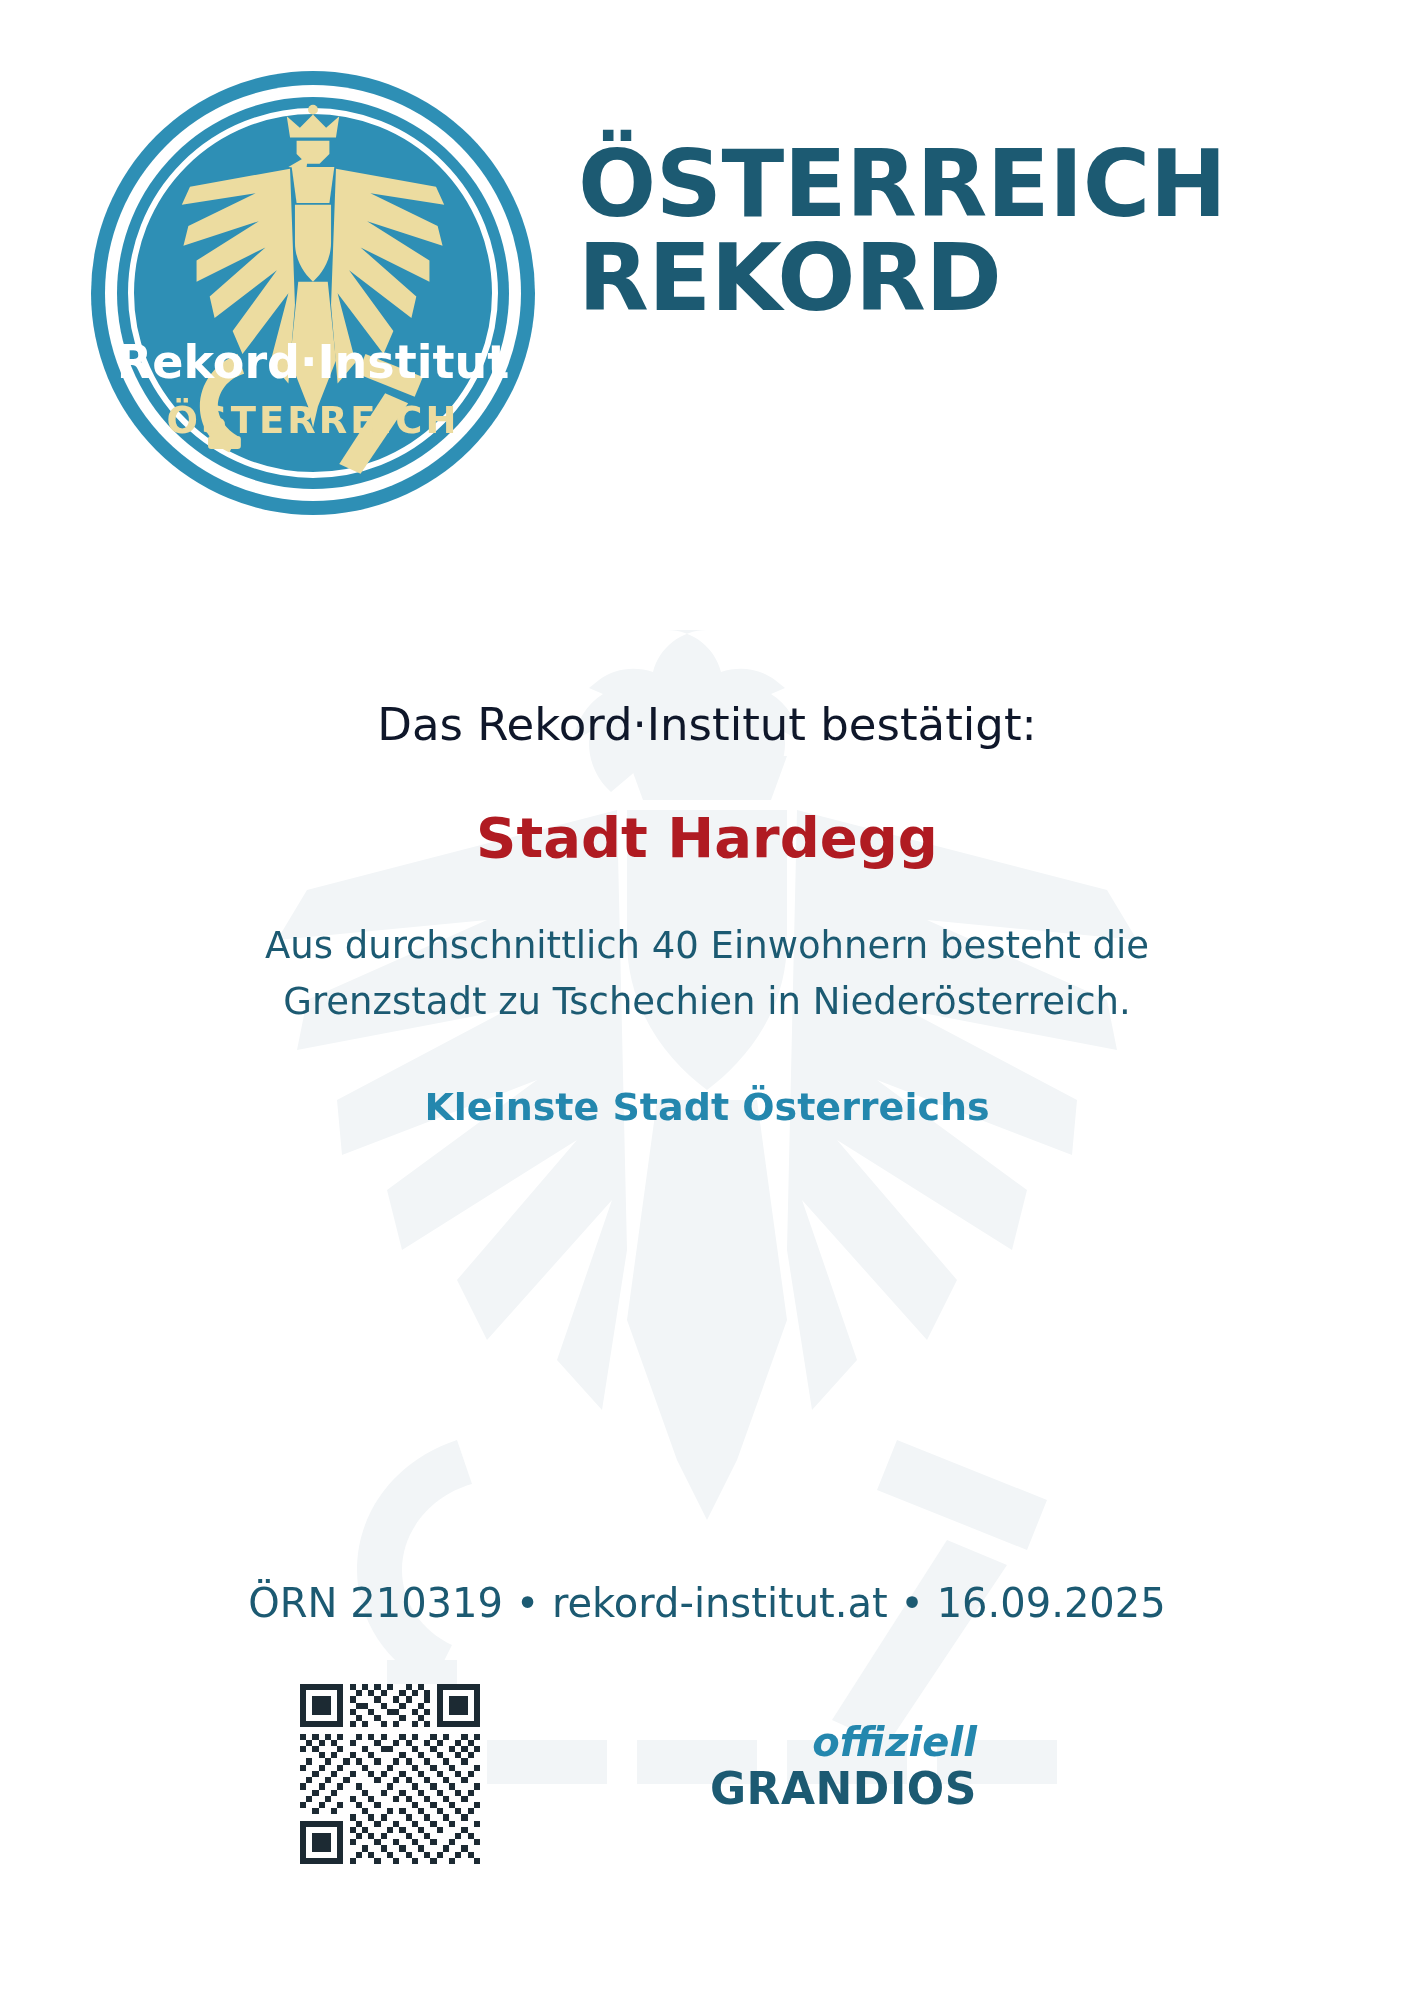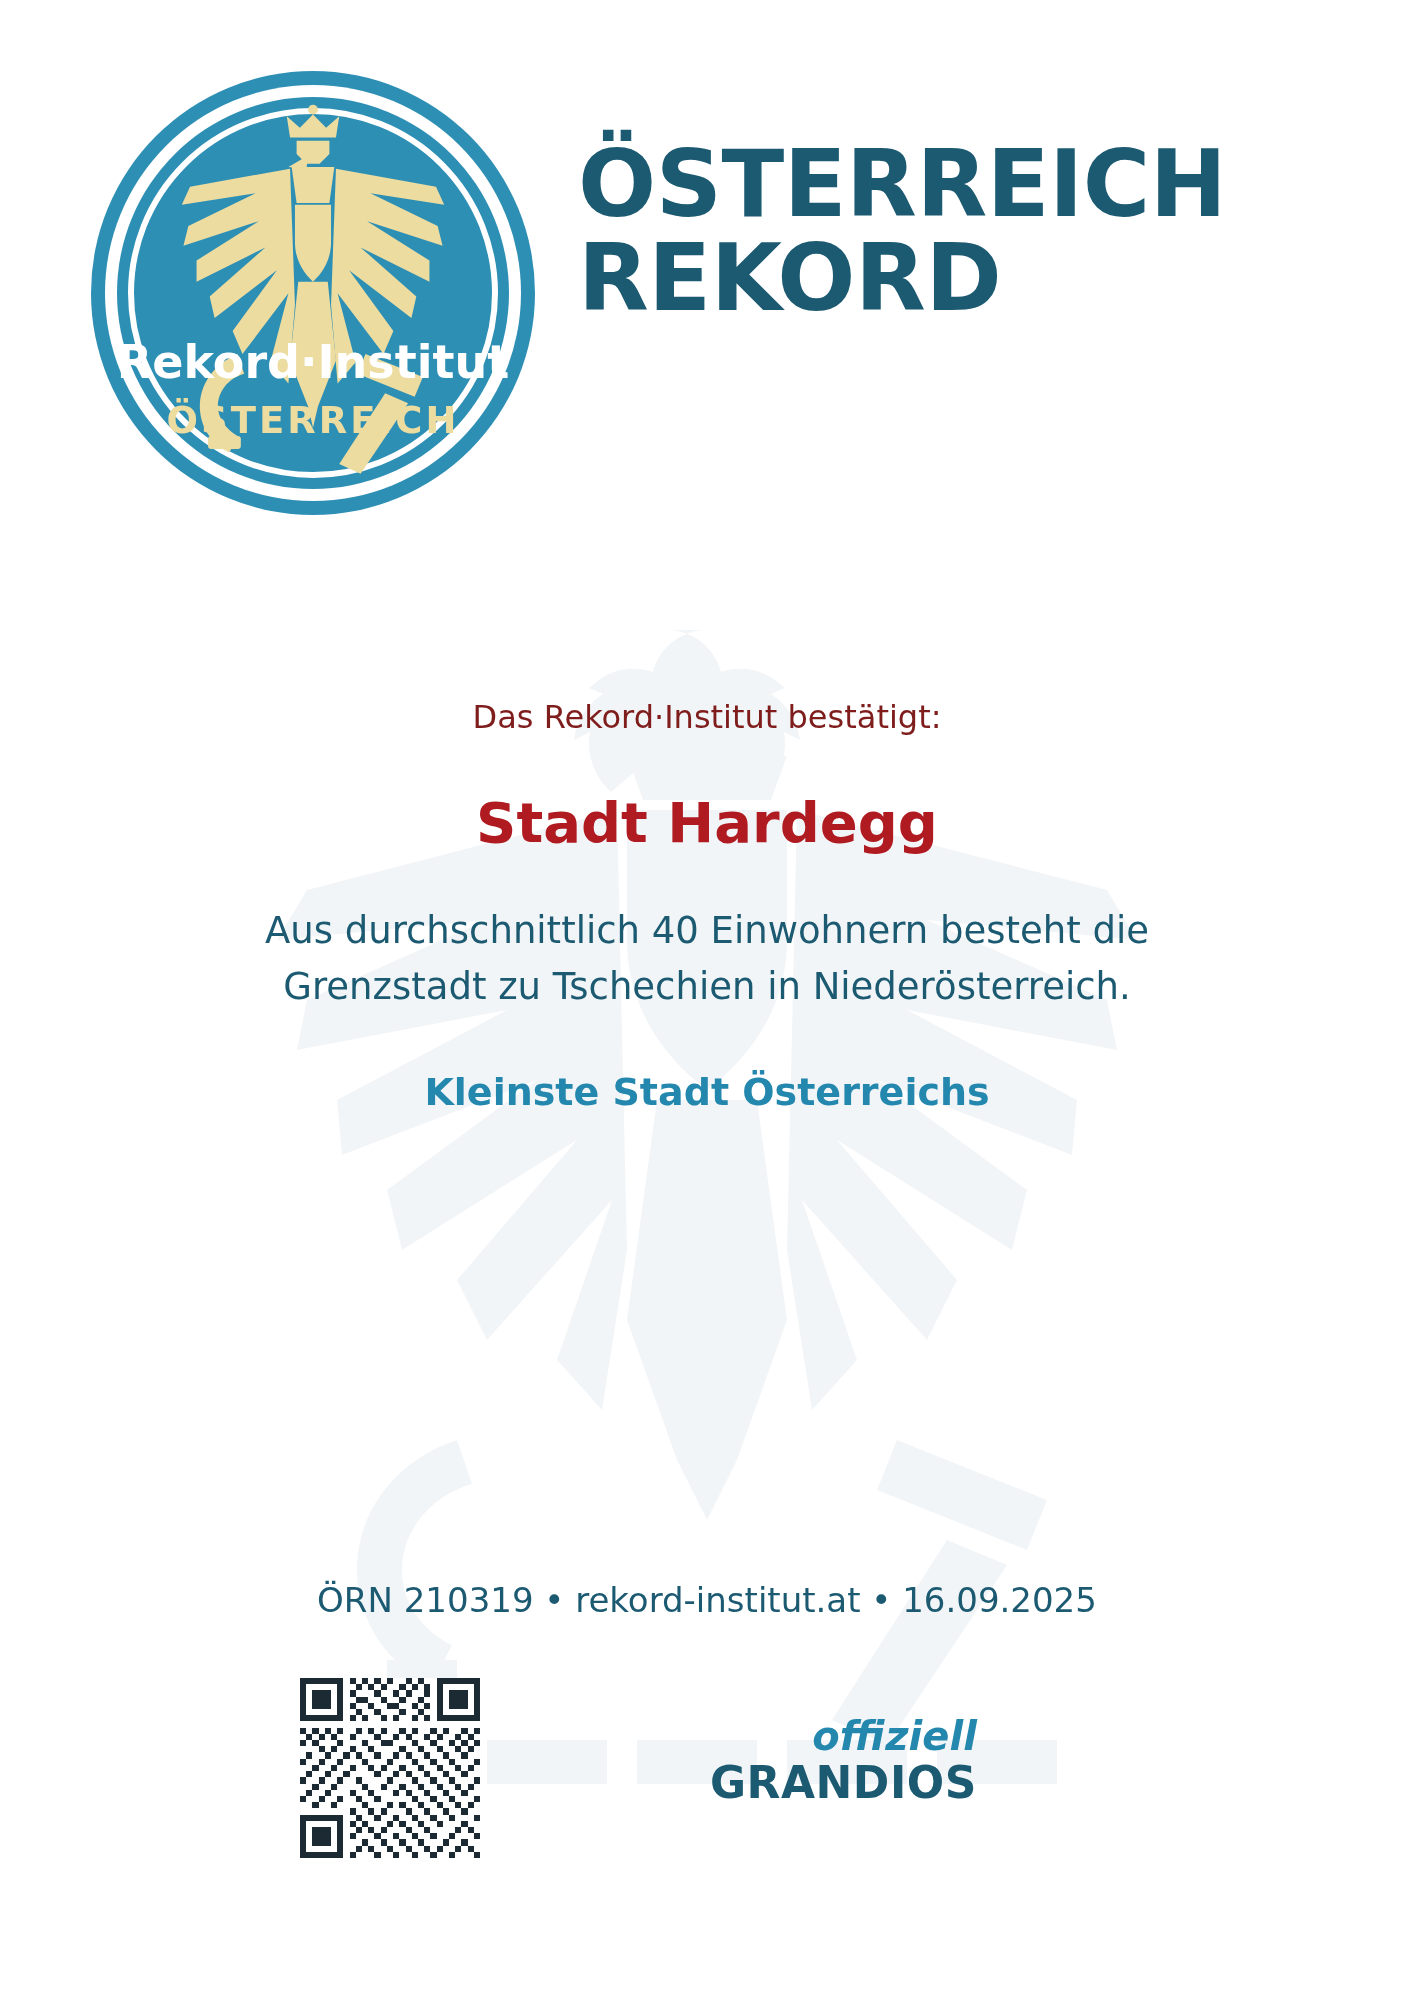--- a/index.html
+++ b/index.html
@@ -73,22 +73,22 @@
     margin: 10px 0 0 0;
   }
 
   
   .body-block {
     text-align: center;
     margin-top: 180px;
     padding: 0 200px;
   }
   .confirm-line {
-    font-size: 32px;
-    color: #7f1d1d;
+    font-size: 45px;
+    color: #0f172a;
     margin: 0 0 54px 0;
     font-weight: 400;
   }
   .record-holder {
     font-size: 56px;
     font-weight: 700;
     color: #b01b22;
     margin: 0 0 48px 0;
   }
   .description {
@@ -108,21 +108,21 @@
   
   .footer {
     position: absolute;
     left: 0;
     right: 0;
     bottom: 0;
     height: 420px;
   }
   .meta-line {
     text-align: center;
-    font-size: 34px;
+    font-size: 40px;
     color: #1c5a72;
     margin: 0;
   }
   .footer-row {
     display: flex;
     align-items: flex-start;
     margin-top: 58px;
     padding: 0 0 0 300px;
   }
   .qr {

